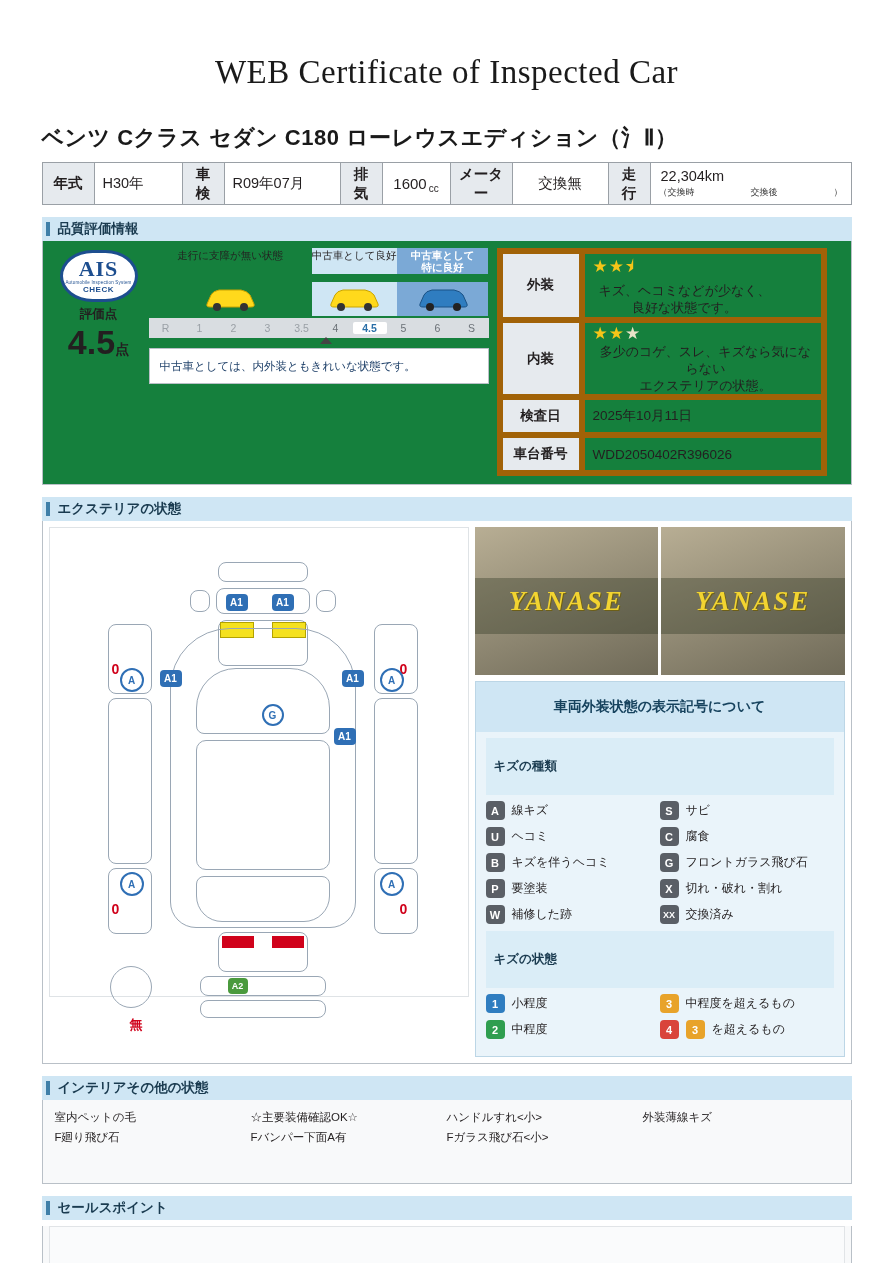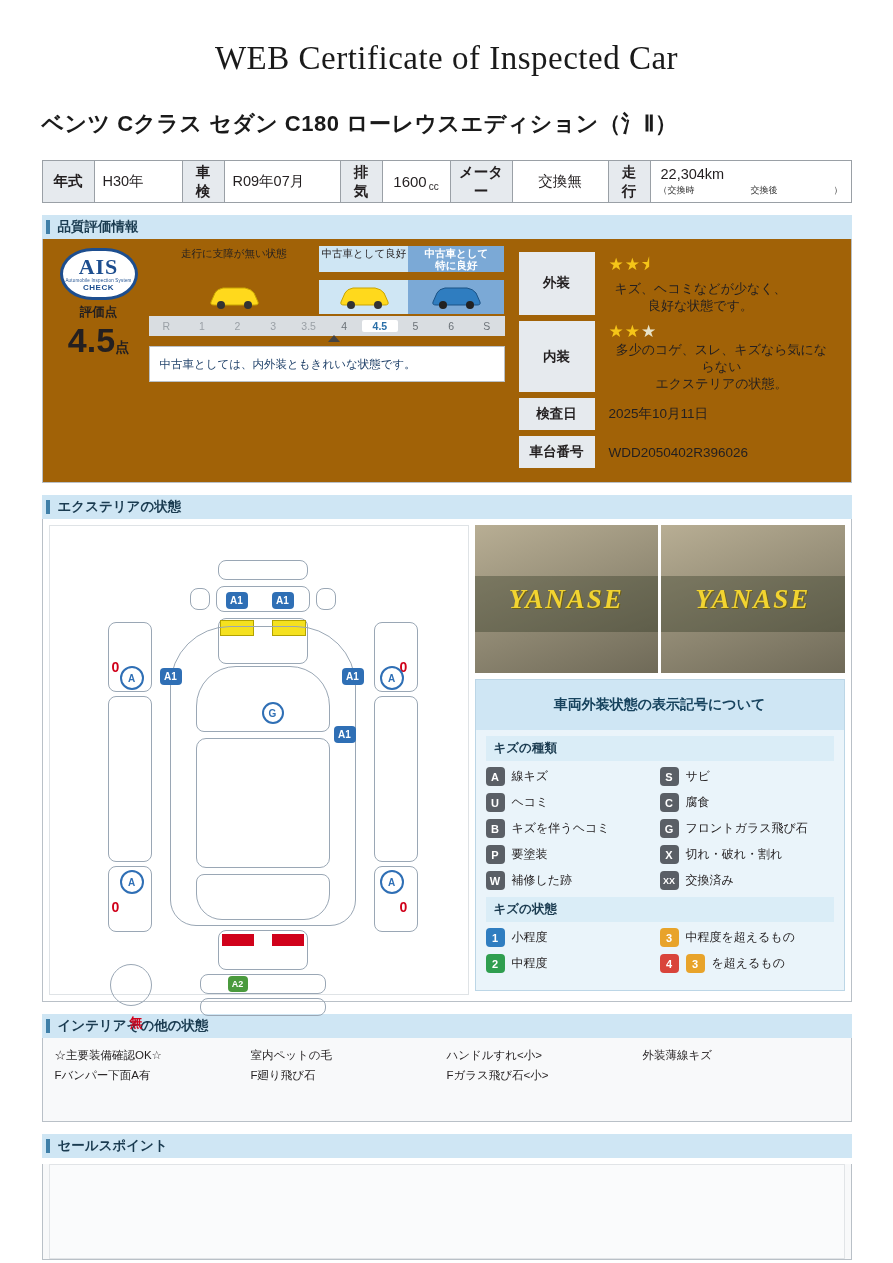--- a/index.html
+++ b/index.html
@@ -11,32 +11,32 @@
     color: #231f20;
     position: relative;
   }
   .page { width: 893px; height: 1263px; position: relative; }
 
   .doc-title {
     text-align: center;
     font-family: "Liberation Serif", serif;
     font-size: 33px;
     letter-spacing: 0.5px;
-    padding-top: 40px;
+    padding-top: 54px;
     color: #1a1a1a;
   }
 
   .content { width: 810px; margin: 0 auto; }
 
   .car-name {
     font-size: 22px;
     font-weight: bold;
     letter-spacing: 0.5px;
     margin-top: 32px;
-    margin-bottom: 21px;
+    margin-bottom: 9px;
     color: #1a1a1a;
   }
 
   
   table.spec {
     width: 100%;
     border-collapse: collapse;
     table-layout: fixed;
   }
   table.spec td {
@@ -75,22 +75,22 @@
   }
   .sec-head .bar {
     width: 4px; height: 14px; background: #3f7fa8; margin-right: 8px;
   }
 
   
   .quality {
     border: 1px solid #b9c0c7;
     border-top: none;
     display: flex;
-    padding: 7px 8px 8px 8px;
-    background: #a16207;
+    padding: 7px 24px 8px 8px;
+    background: #15803d;
   }
   .ais-col { width: 96px; text-align: center; }
   .ais-badge {
     width: 78px; height: 52px; margin: 2px auto 0 auto;
     border: 3px solid #1d4e8f;
     border-radius: 50%/60%;
     display:flex; flex-direction:column; align-items:center; justify-content:center;
     background:#fff;
   }
   .ais-badge .ais { font-family:"Liberation Serif", serif; font-weight:bold; font-size:22px; color:#1d4e8f; line-height:1; letter-spacing:1px;}
@@ -146,21 +146,21 @@
   .photos { display:flex; height:148px; }
   .photo { flex:1; background:linear-gradient(160deg,#b8ae94,#6f6a58); display:flex;align-items:center;justify-content:center; position:relative; overflow:hidden;}
   .photo + .photo { margin-left:3px; }
   .yanase { font-family:"Liberation Serif", serif; font-weight:bold; font-style:italic; font-size:27px; color:#f2d431; letter-spacing:2px; text-shadow:1px 1px 0 #6d5f18;}
   .photo .band { position:absolute; left:0; right:0; top:34%; height:38%; background:rgba(40,48,30,0.35);}
   .photo .yanase { position:relative; z-index:2;}
 
   .legend { margin-top:6px; border:1px solid #bcd6e6; }
   .legend-title { background:#cfe6f4; text-align:center; font-size:14px; font-weight:bold; color:#17435e; padding:16px 0; }
   .legend-body { background:#eaf4fa; padding:6px 10px 10px 10px;}
-  .legend-sub { background:#daedf7; font-size:12.5px; font-weight:bold; padding:4px 8px; margin-bottom:6px; color:#1a3b50;}
+  .legend-sub { background:#daedf7; font-size:12.5px; font-weight:bold; padding:20px 8px; margin-bottom:6px; color:#1a3b50;}
   .legend-grid { display:flex; flex-wrap:wrap; }
   .legend-item { width:50%; display:flex; align-items:center; margin-bottom:7px; font-size:12px;}
   .mark {
     width:19px;height:19px;border-radius:4px;background:#5a5f66;color:#fff;
     font-size:11px;display:flex;align-items:center;justify-content:center;margin-right:7px;font-weight:bold;flex:none;
   }
   .mark.xx{font-size:9px;}
   .mark.n1{background:#2f7dc0;} .mark.n2{background:#2f9e4f;}
   .mark.n3{background:#e8a32a;} .mark.n4{background:#d9443b;}
 
@@ -467,26 +467,26 @@
         </div>
       </div>
     </div>
 
     <div class="sec-head">
       <span class="bar"></span>
       <span>インテリアその他の状態</span>
     </div>
     <div class="notes">
       <div class="col">
+        <div>室内ペットの毛</div>
+        <div>F廻り飛び石</div>
+      </div>
+      <div class="col">
         <div>☆主要装備確認OK☆</div>
         <div>Fバンパー下面A有</div>
-      </div>
-      <div class="col">
-        <div>室内ペットの毛</div>
-        <div>F廻り飛び石</div>
       </div>
       <div class="col">
         <div>ハンドルすれ&lt;小&gt;</div>
         <div>Fガラス飛び石&lt;小&gt;</div>
       </div>
       <div class="col">
         <div>外装薄線キズ</div>
       </div>
     </div>
 

